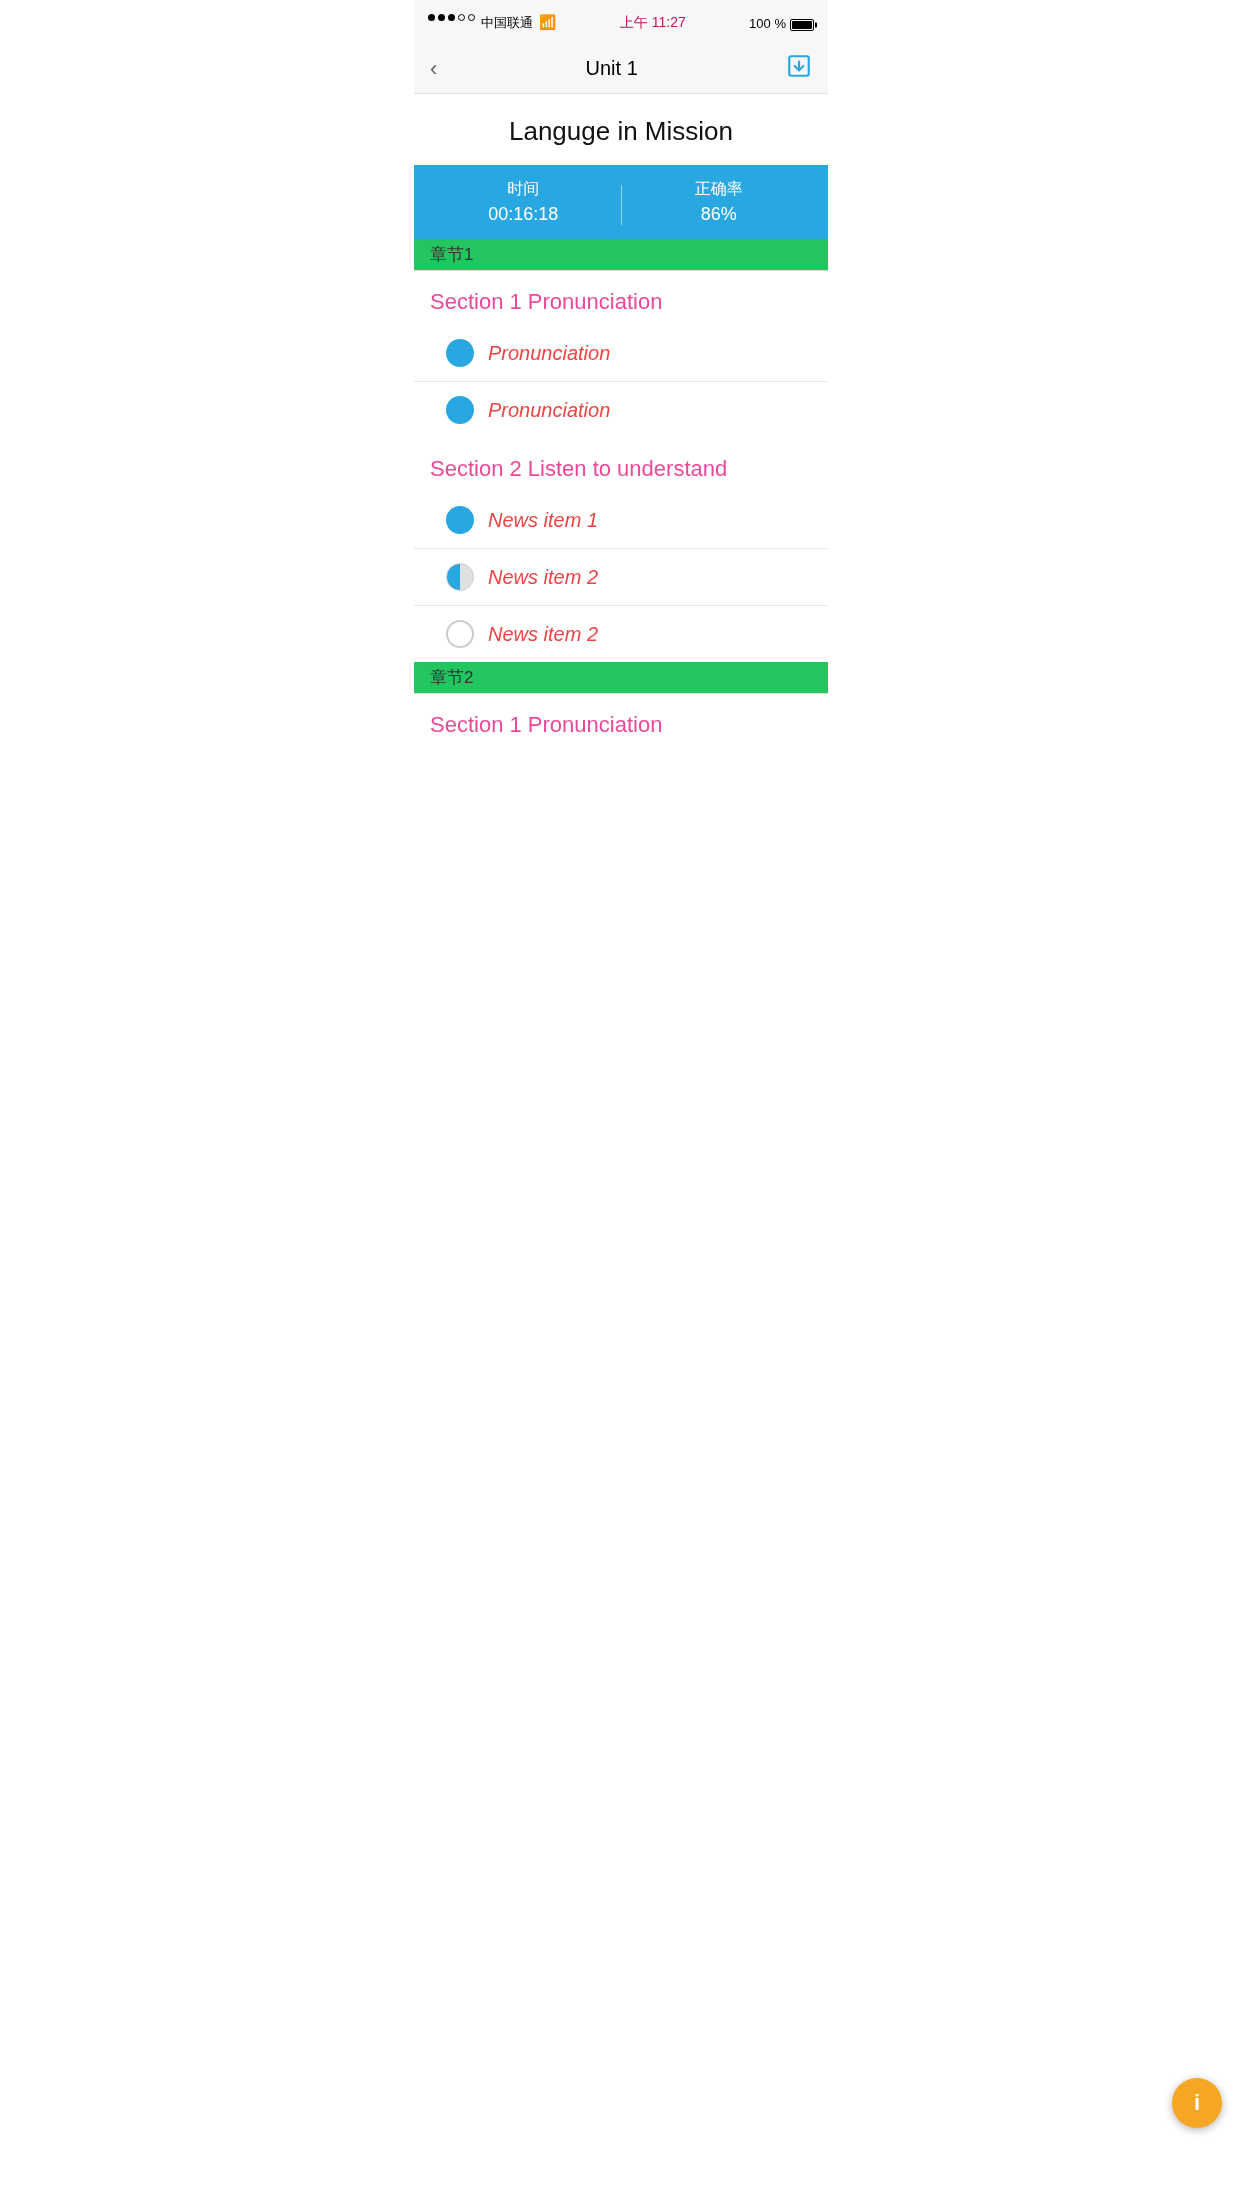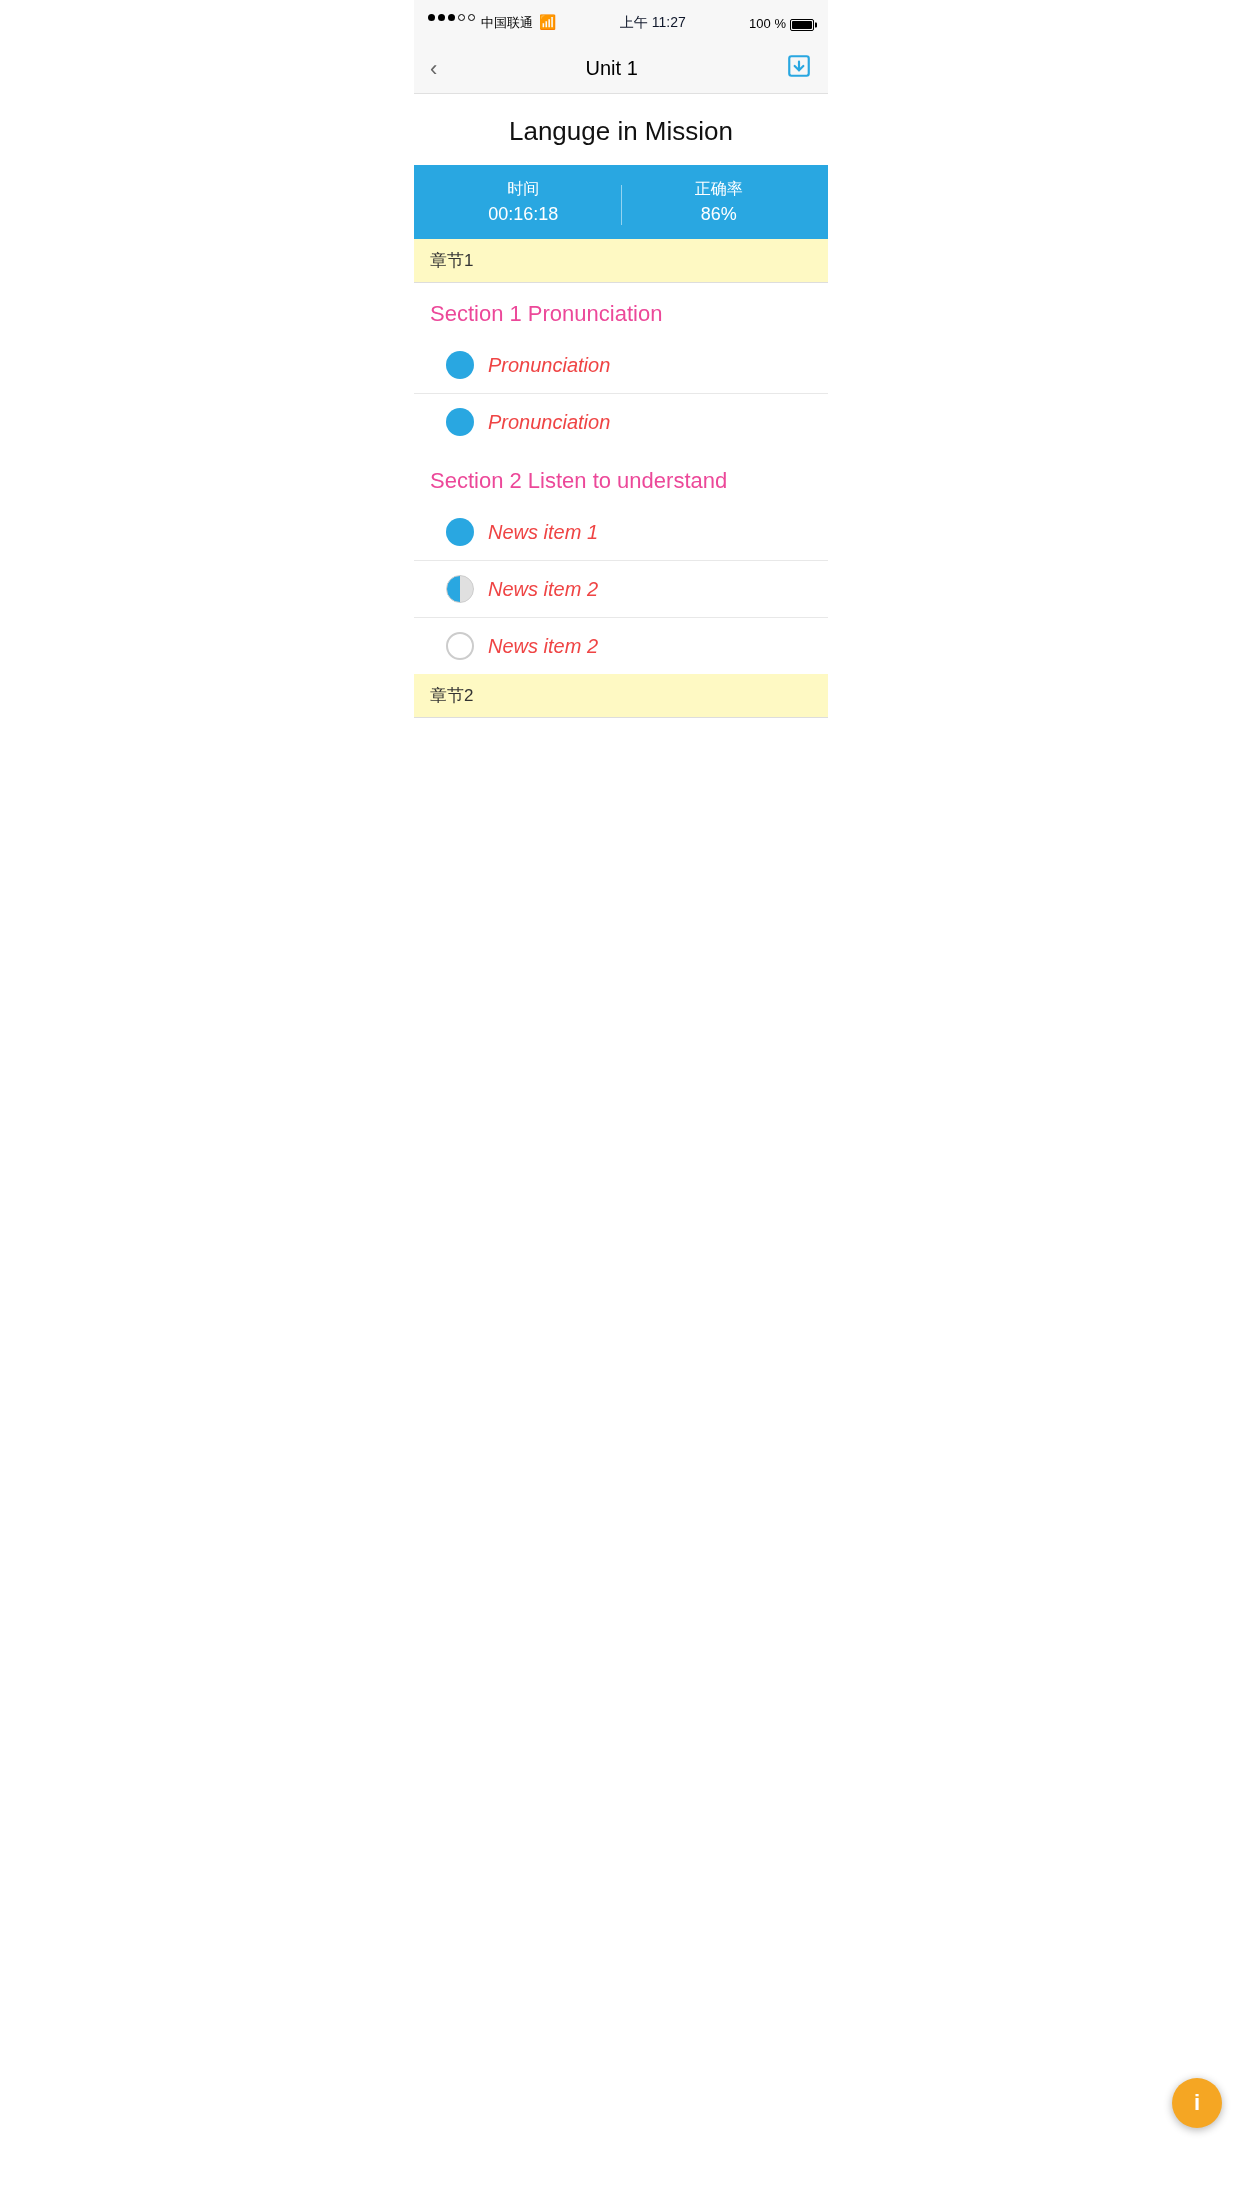--- a/index.html
+++ b/index.html
@@ -29,21 +29,21 @@
       gap: 6px;
     }
     .dots {
       display: flex; gap: 3px; align-items: center;
     }
     .dot { width: 7px; height: 7px; border-radius: 50%; }
     .dot.filled { background: #000; }
     .dot.empty { background: transparent; border: 1.5px solid #000; }
     .carrier { font-size: 13px; color: #000; }
     .wifi-icon { font-size: 14px; }
-    .status-center { font-size: 14px; color: #0f172a; font-weight: 400; }
+    .status-center { font-size: 14px; color: #be185d; font-weight: 400; }
     .status-right { display: flex; align-items: flex-end; gap: 4px; font-size: 13px; }
     .battery-bar {
       width: 24px; height: 12px; border: 1.5px solid #000; border-radius: 2px;
       position: relative; display: inline-block;
     }
     .battery-bar::after {
       content: '';
       position: absolute;
       right: -4px; top: 50%; transform: translateY(-50%);
       width: 2px; height: 5px; background: #000; border-radius: 0 1px 1px 0;
@@ -100,22 +100,22 @@
       color: #fff;
     }
     .stat-label { font-size: 16px; margin-bottom: 4px; }
     .stat-value { font-size: 18px; }
     .stat-divider {
       width: 1px; height: 40px; background: rgba(255,255,255,0.5);
     }
 
     
     .chapter-header {
-      background: #fef9c3;
-      padding: 10px 16px;
+      background: #22c55e;
+      padding: 4px 16px;
       font-size: 17px;
       color: #333;
       border-bottom: 1px solid #ddd;
     }
 
     
     .section-title {
       padding: 18px 16px 10px;
       font-size: 22px;
       color: #ec4899;

